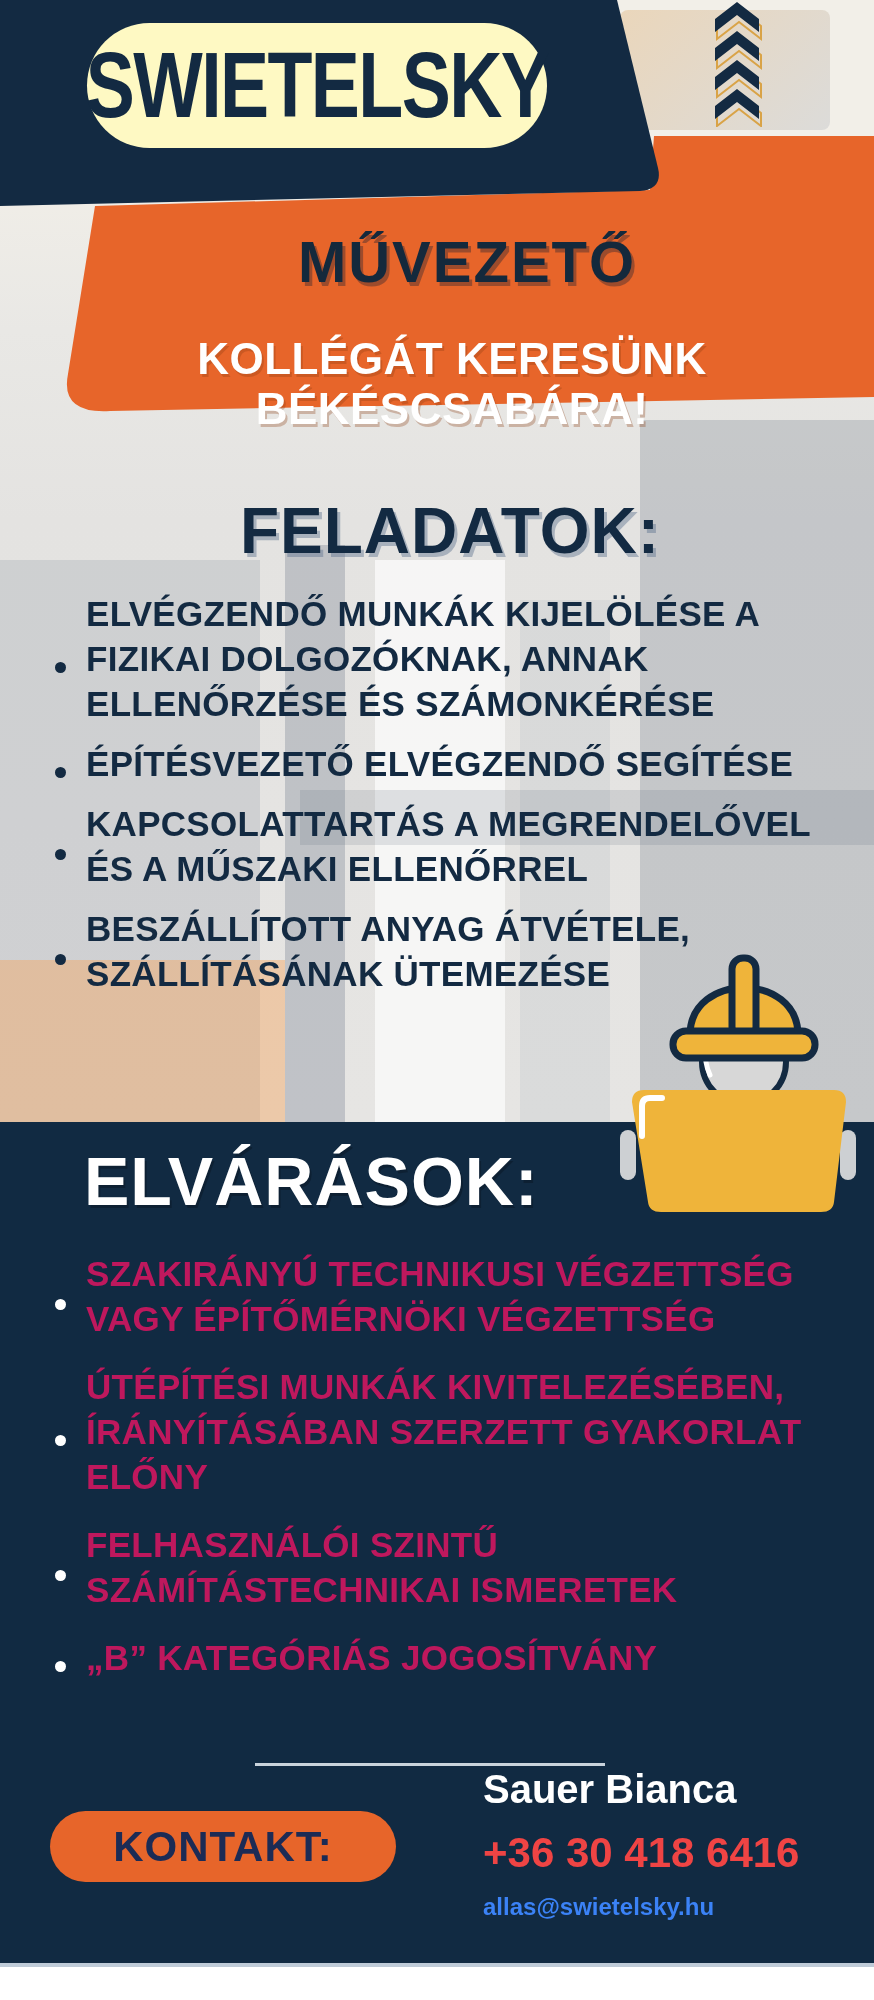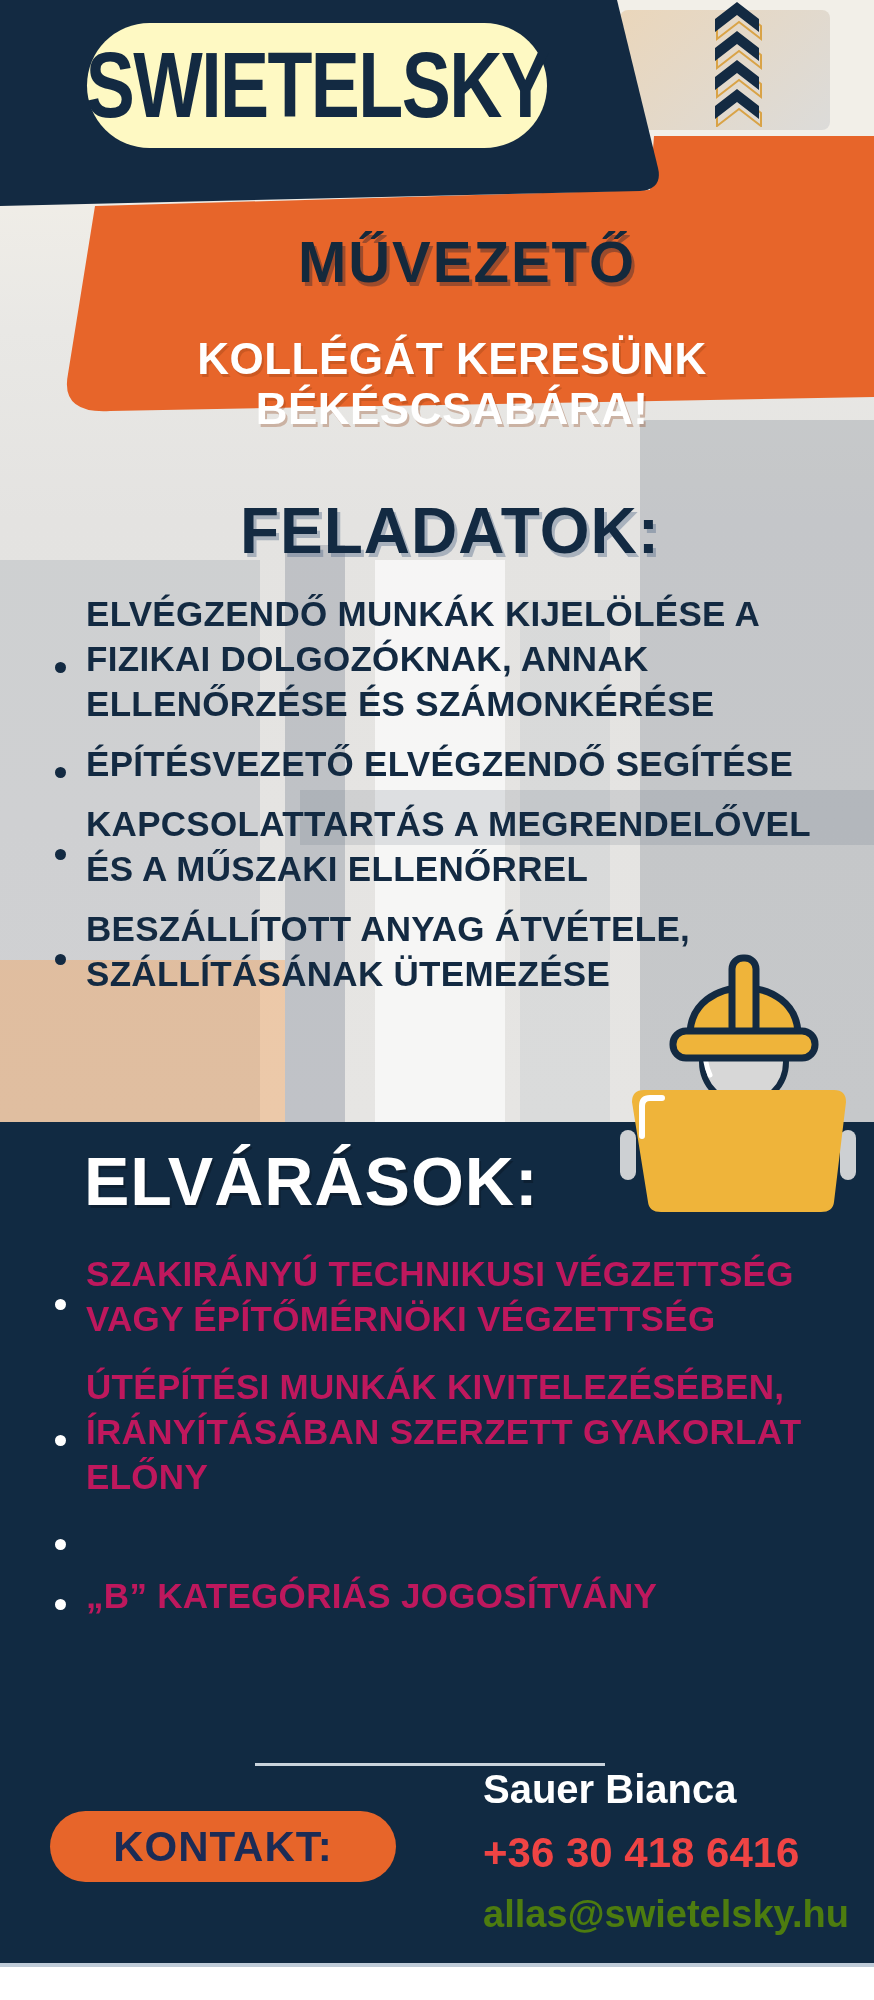--- a/index.html
+++ b/index.html
@@ -80,21 +80,21 @@
   
   .divider{left:255px;top:1763px;width:350px;height:3px;background:#c9d3dc;}
   .kontakt-btn{
     left:50px;top:1811px;width:346px;height:71px;background:#e7652a;border-radius:48px;
     display:flex;align-items:center;justify-content:center;
     font-size:42px;color:#1c2b55;letter-spacing:1px;border:none;cursor:pointer;
     font-family:"Liberation Sans",sans-serif;font-weight:bold;
   }
   .contact-name{left:483px;top:1767px;font-size:40px;color:#ffffff;}
   .contact-phone{left:483px;top:1829px;font-size:42px;color:#ef4444;text-decoration:none;}
-  .contact-email{left:483px;top:1893px;font-size:38px;color:#4d7c0f;text-decoration:none;}
+  .contact-email{left:483px;top:1893px;font-size:24px;color:#3b82f6;text-decoration:none;}
 </style>
 </head>
 <body>
 
 <div class="poster">
 
   <div class="abs photo-bg">
     <div class="ph ph1"></div>
     <div class="ph ph2"></div>
     <div class="ph ph3"></div>
@@ -187,20 +187,22 @@
 VAGY ÉPÍTŐMÉRNÖKI VÉGZETTSÉG</span>
     </li>
     <li>
       <span class="dot"></span>
       <span class="btxt">ÚTÉPÍTÉSI MUNKÁK KIVITELEZÉSÉBEN,
 ÍRÁNYÍTÁSÁBAN SZERZETT GYAKORLAT
 ELŐNY</span>
     </li>
     <li>
       <span class="dot"></span>
+      <span class="btxt">FELHASZNÁLÓI SZINTŰ
+SZÁMÍTÁSTECHNIKAI ISMERETEK</span>
     </li>
     <li>
       <span class="dot"></span>
       <span class="btxt">„B” KATEGÓRIÁS JOGOSÍTVÁNY</span>
     </li>
   </ul>
 
   <div class="abs divider"></div>
   <button class="abs kontakt-btn">KONTAKT:</button>
   <div class="abs contact-name">Sauer Bianca</div>

